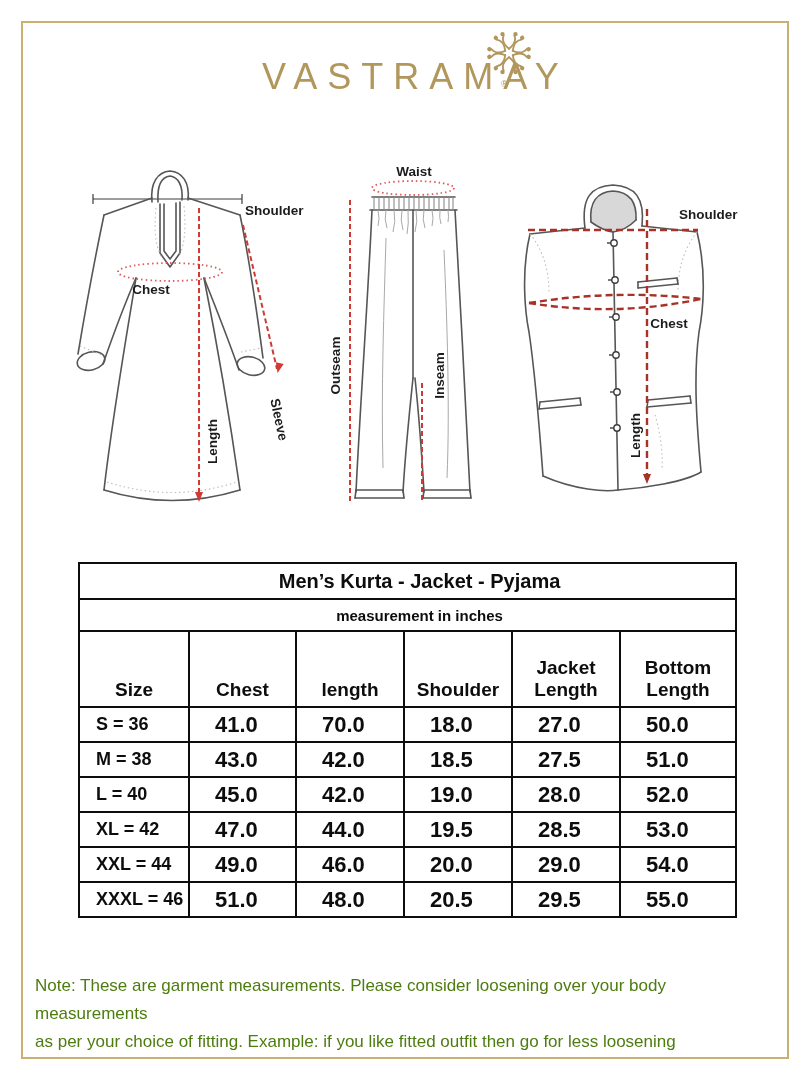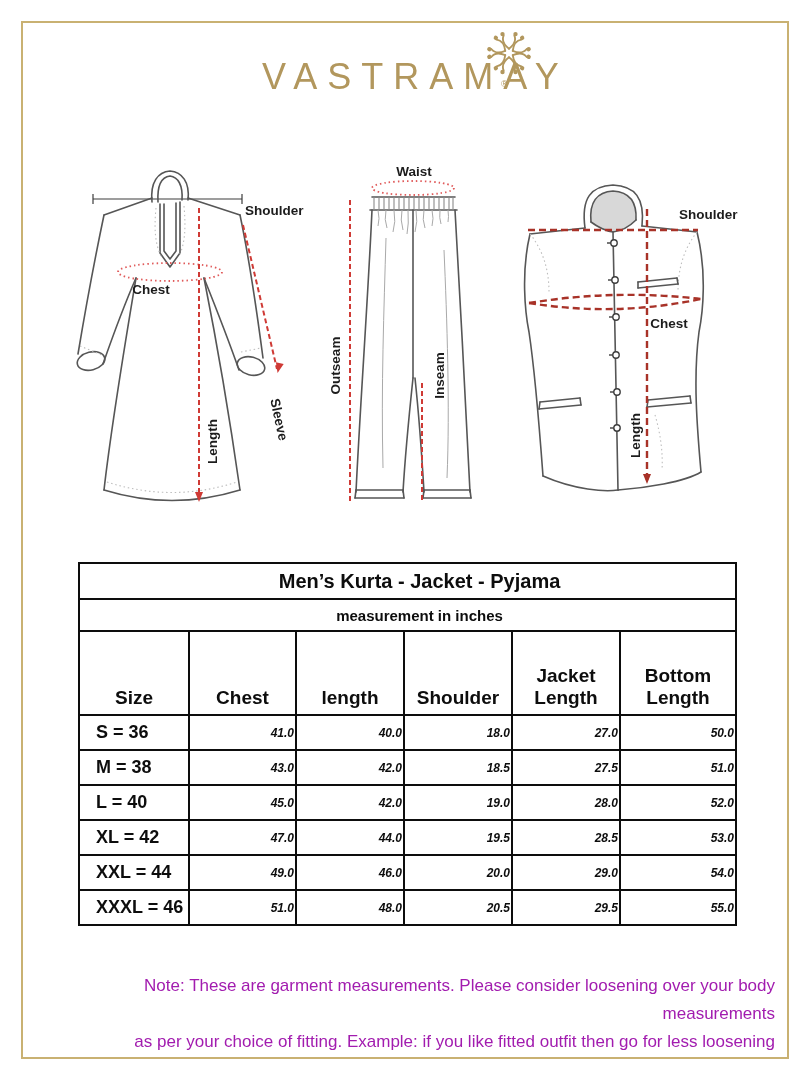--- a/index.html
+++ b/index.html
@@ -31,27 +31,27 @@
   .rotccw{transform:rotate(-90deg);transform-origin:center;}
   .rotsleeve{transform:rotate(78deg);transform-origin:center;}
 
   
   .chart{position:absolute;left:78px;top:562px;width:657px;border-collapse:collapse;
          table-layout:fixed;color:#0d0d0d;}
   .chart td,.chart th{border:2px solid #0d0d0d;font-weight:700;overflow:hidden;padding-left:25px;}
   .t-title{height:32px;text-align:center;font-size:20px;}
   .t-sub{height:28px;text-align:center;font-size:15px;margin-left:12px;}
   .chart th{height:69px;vertical-align:bottom;font-size:19px;text-align:center;
-            white-space:pre-line;line-height:1.15;padding:8px 0 5px 0;}
-  .chart td.val{height:31px;text-align:right;font-size:12px;font-style:italic;}
+            white-space:pre-line;line-height:1.15;padding:0 0 5px 0;}
+  .chart td.val{height:31px;text-align:left;font-size:22px;}
   .chart td.sz{height:31px;text-align:left;font-size:18px;padding-left:16px;}
 
   
-  .note{position:absolute;left:35px;top:972px;width:740px;text-align:right;
-        font-size:17px;line-height:28px;color:#a21caf;}
+  .note{position:absolute;left:35px;top:972px;width:740px;text-align:left;
+        font-size:17px;line-height:28px;color:#4d7c0f;}
 </style>
 </head>
 <body>
 
 <div class="canvas">
   <div class="gold-frame"></div>
 
   <div>
     <svg class="ornament" viewBox="-24 -24 48 48">
       <g fill="none" stroke="#b2975d" stroke-width="1.7" stroke-linecap="round">
@@ -272,21 +272,21 @@
         <th>length</th>
         <th>Shoulder</th>
         <th>Jacket
 Length</th>
         <th>Bottom
 Length</th>
       </tr>
       <tr>
         <td class="sz">S = 36</td>
         <td class="val">41.0</td>
-        <td class="val">40.0</td>
+        <td class="val">70.0</td>
         <td class="val">18.0</td>
         <td class="val">27.0</td>
         <td class="val">50.0</td>
       </tr>
       <tr>
         <td class="sz">M = 38</td>
         <td class="val">43.0</td>
         <td class="val">42.0</td>
         <td class="val">18.5</td>
         <td class="val">27.5</td>

